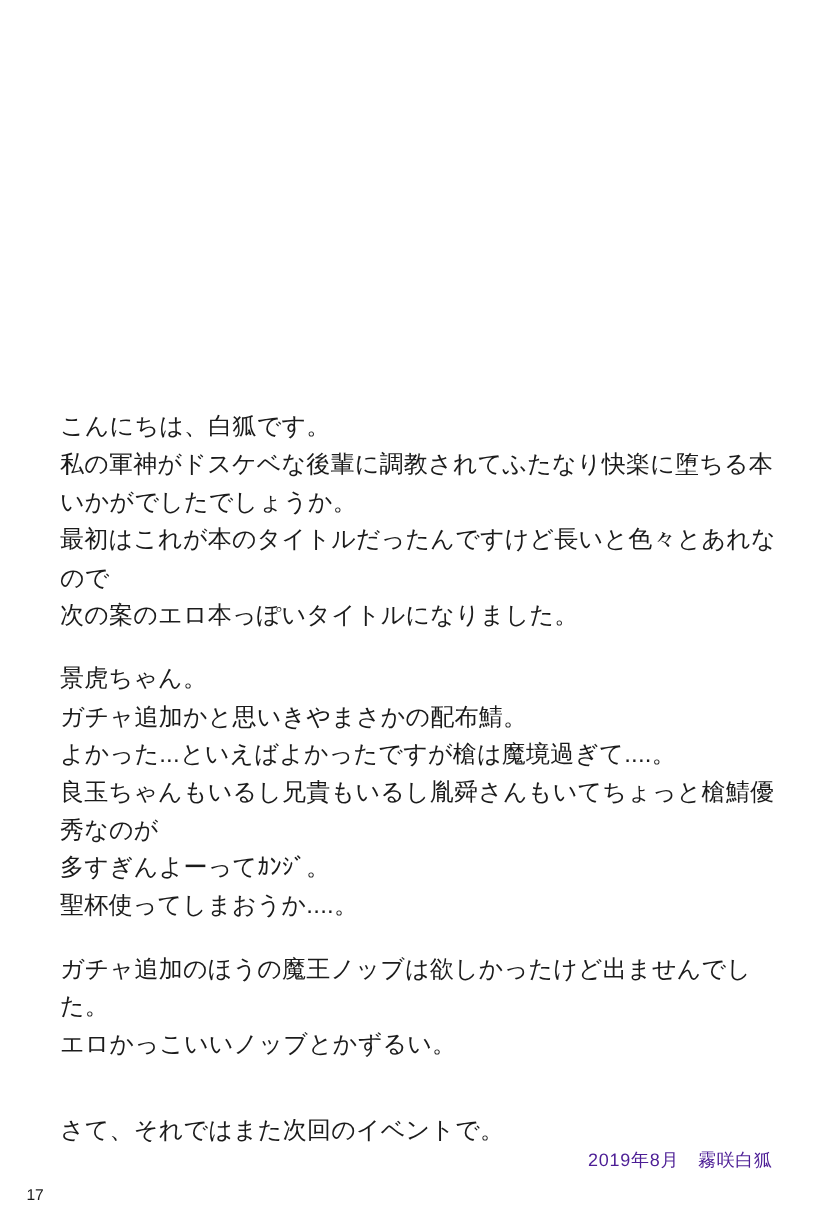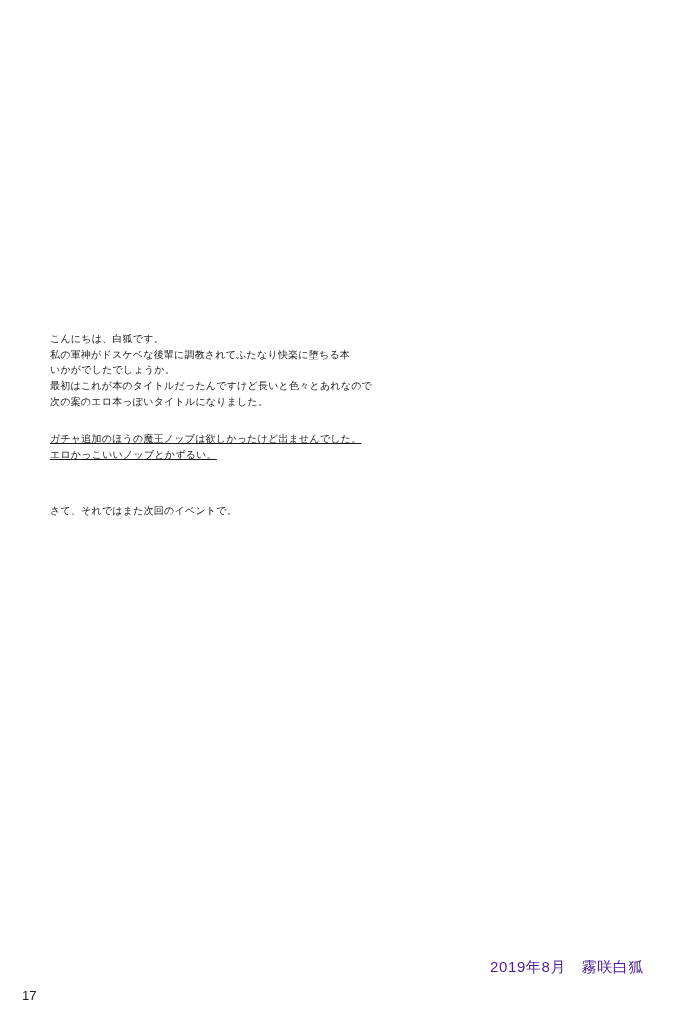--- a/index.html
+++ b/index.html
@@ -16,37 +16,36 @@
     overflow: hidden;
   }
   .page {
     position: absolute;
     inset: 0;
     background: #ffffff;
   }
   .afterword {
     position: absolute;
     left: 50px;
-    top: 331px;
+    top: 341px;
     width: 600px;
-    font-size: 10px;
+    font-size: 20px;
     line-height: 1.57;
     color: #1b1b1b;
     letter-spacing: 0.2px;
   }
   .para {
     margin: 0 0 22px 0;
     white-space: pre-line;
   }
   .para:last-child {
     margin-bottom: 16px;
   }
   .para.gap-lg {
     margin-bottom: 40px;
-    text-decoration: underline;
   }
   .signature {
     position: absolute;
     right: 56px;
     top: 958px;
     font-size: 15px;
     color: #4c1d95;
     letter-spacing: 0.6px;
     white-space: pre;
   }
@@ -62,20 +61,26 @@
 <body>
 
 <div class="page">
 
   <div class="afterword">
     <p class="para">こんにちは、白狐です。
 私の軍神がドスケベな後輩に調教されてふたなり快楽に堕ちる本
 いかがでしたでしょうか。
 最初はこれが本のタイトルだったんですけど長いと色々とあれなので
 次の案のエロ本っぽいタイトルになりました。</p>
+    <p class="para">景虎ちゃん。
+ガチャ追加かと思いきやまさかの配布鯖。
+よかった...といえばよかったですが槍は魔境過ぎて....。
+良玉ちゃんもいるし兄貴もいるし胤舜さんもいてちょっと槍鯖優秀なのが
+多すぎんよーってｶﾝｼﾞ。
+聖杯使ってしまおうか....。</p>
     <p class="para gap-lg">ガチャ追加のほうの魔王ノッブは欲しかったけど出ませんでした。
 エロかっこいいノッブとかずるい。</p>
     <p class="para">さて、それではまた次回のイベントで。</p>
   </div>
 
   <div class="signature">2019年8月　霧咲白狐</div>
 
   <div class="page-number">17</div>
 
 </div>

